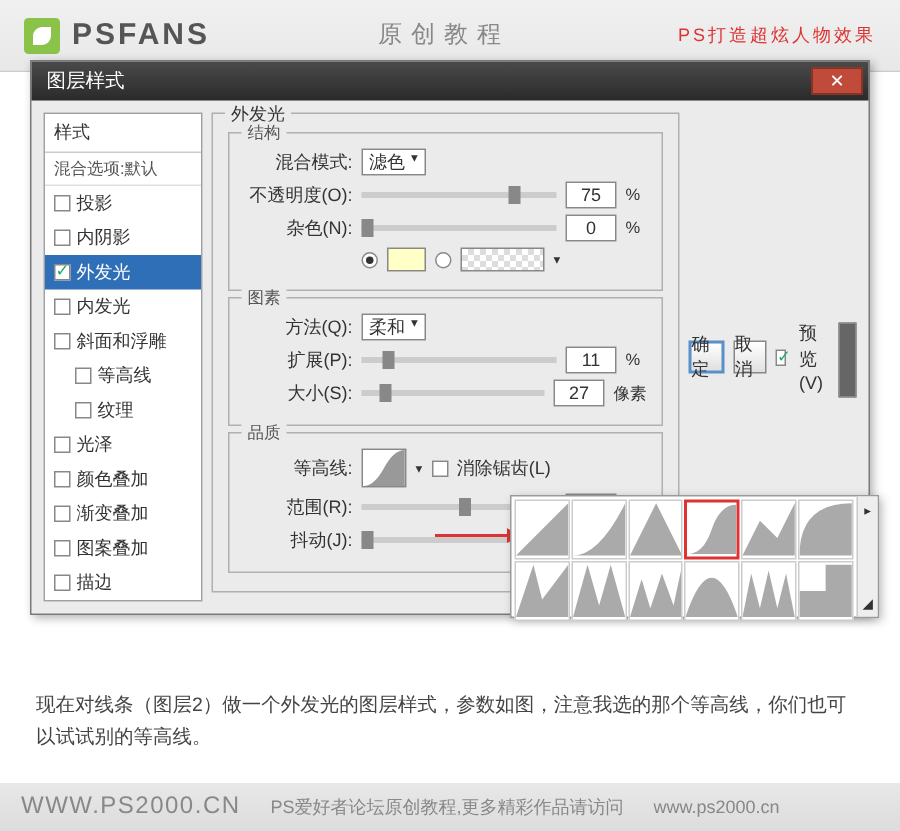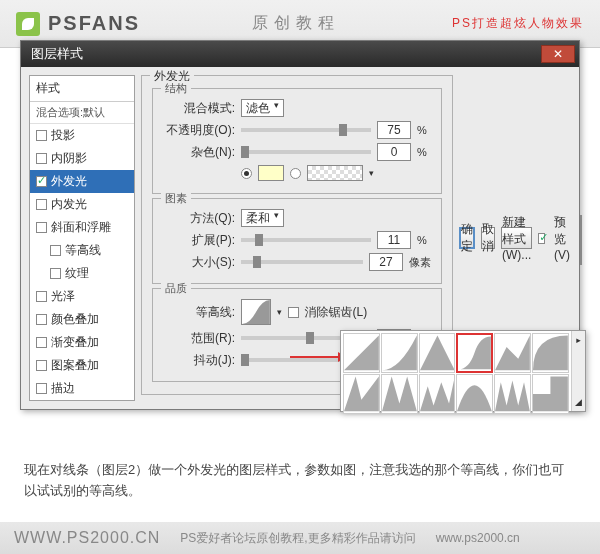--- a/index.html
+++ b/index.html
@@ -227,21 +227,20 @@
             <div class="num-input">0</div>
             <span class="pct">%</span>
           </div>
         </div>
       </div>
     </div>
 
     <div class="right-panel">
       <div class="btn primary">确定</div>
       <div class="btn">取消</div>
-      <div class="btn">新建样式(W)...</div>
       <div class="preview-cb">
           <span class="cb checked"></span>
           <span>预览(V)</span>
         </div>
       <div class="preview-swatch"></div>
     </div>
   </div>
 </div>
 
 <div class="red-arrow"></div>

